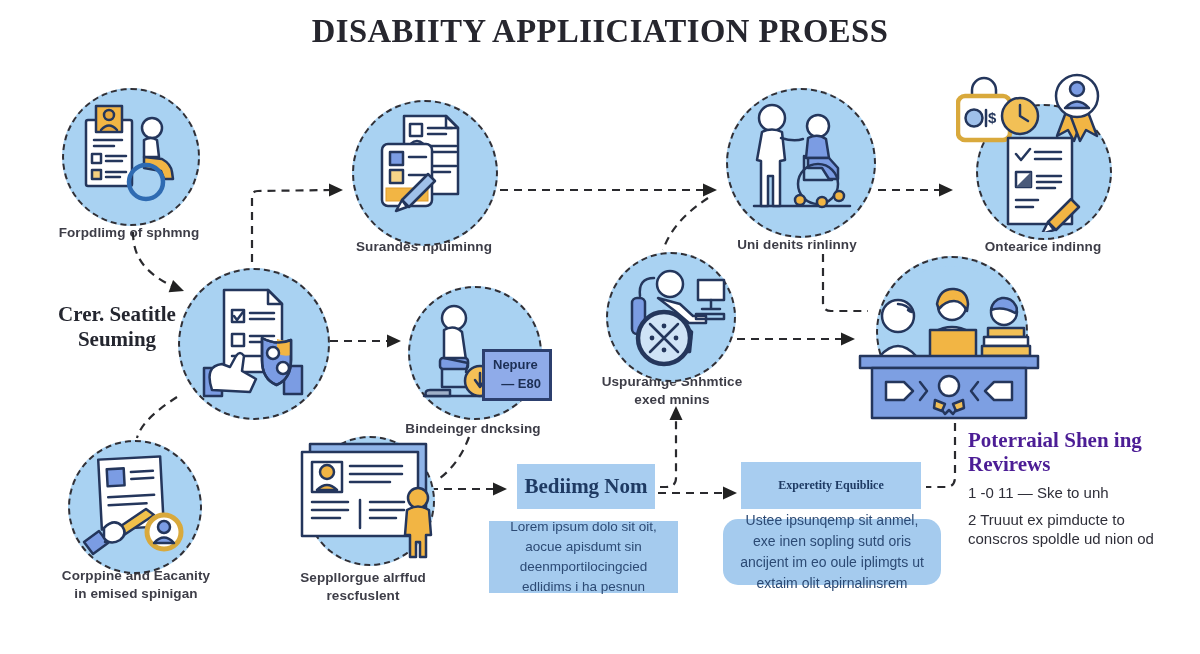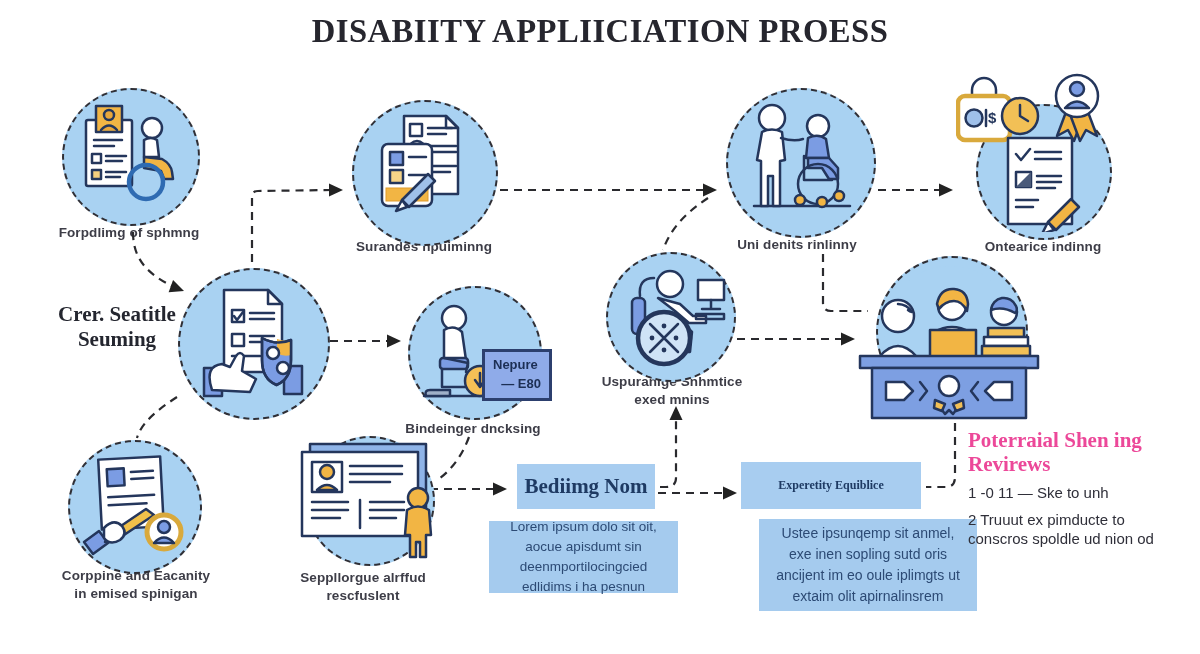--- a/index.html
+++ b/index.html
@@ -13,21 +13,21 @@
   .lbl{position:absolute;font-weight:700;font-size:13.5px;color:#3d3d47;text-align:center;
        letter-spacing:.1px;line-height:1.3;}
   .serifhead{position:absolute;font-family:"Liberation Serif",serif;font-weight:700;
        color:#24262f;text-align:center;line-height:1.2;}
   .bluebox{position:absolute;background:#a8cdf0;display:flex;align-items:center;justify-content:center;
        font-family:"Liberation Serif",serif;font-weight:700;color:#1e3a63;text-align:center;}
   .bodybox{position:absolute;background:#a5cbee;color:#2c4a74;font-size:13.5px;font-weight:500;
        text-align:center;line-height:1.5;display:flex;align-items:center;justify-content:center;
        padding:8px 10px;box-sizing:border-box;}
   .reviews{position:absolute;left:968px;top:428px;width:200px;color:#2f2f39;}
-  .reviews .h{font-family:"Liberation Serif",serif;font-weight:700;font-size:21px;color:#ec4899;line-height:1.15;}
+  .reviews .h{font-family:"Liberation Serif",serif;font-weight:700;font-size:21px;color:#4c1d95;line-height:1.15;}
   .reviews .item{font-size:15px;font-weight:400;margin-top:7px;line-height:1.3;}
   .sign{position:absolute;background:#8fabe9;border:3px solid #2c3f6e;color:#1c2f55;
         font-weight:700;font-size:13px;line-height:1.45;padding:4px 8px;box-sizing:border-box;}
   .dollar{position:absolute;font-weight:700;font-size:15px;color:#24365c;}
   svg{display:block;}
   .st{stroke:#24365c;stroke-width:2.5;stroke-linecap:round;stroke-linejoin:round;}
   .nf{fill:none;}
 </style>
 </head>
 <body>
@@ -309,21 +309,21 @@
   <div class="bluebox" style="left:517px;top:464px;width:138px;height:45px;font-size:21px;z-index:3;">
     <span>Bediimg Nom</span>
   </div>
   <div class="bodybox" style="left:489px;top:521px;width:189px;height:72px;z-index:3;">
     <span>Lorem ipsum dolo sit oit, aocue apisdumt sin deenmportilocingcied edlidims i ha pesnun</span>
   </div>
 
   <div class="bluebox" style="left:741px;top:462px;width:180px;height:47px;font-size:12px;z-index:3;">
     <span>Experetity Equiblice</span>
   </div>
-  <div class="bodybox" style="left:759px;top:519px;width:218px;height:92px;font-size:14px;z-index:3;">
+  <div class="bodybox" style="left:723px;top:519px;width:218px;height:66px;font-size:14px;z-index:3;border-radius:15px;">
     <span>Ustee ipsunqemp sit anmel, exe inen sopling sutd oris ancijent im eo oule iplimgts ut extaim olit apirnalinsrem</span>
   </div>
 
   <div class="lbl" style="left:29px;top:224px;width:200px;">Forpdlimg of sphmng</div>
   <div class="lbl" style="left:324px;top:238px;width:200px;">Surandes npuiminng</div>
   <div class="lbl" style="left:697px;top:236px;width:200px;">Uni denits rinlinny</div>
   <div class="lbl" style="left:943px;top:238px;width:200px;">Ontearice indinng</div>
   <div class="serifhead" style="left:37px;top:302px;width:160px;font-size:21px;">
     <div>Crer. Seatitle</div>
     <div>Seuming</div>

